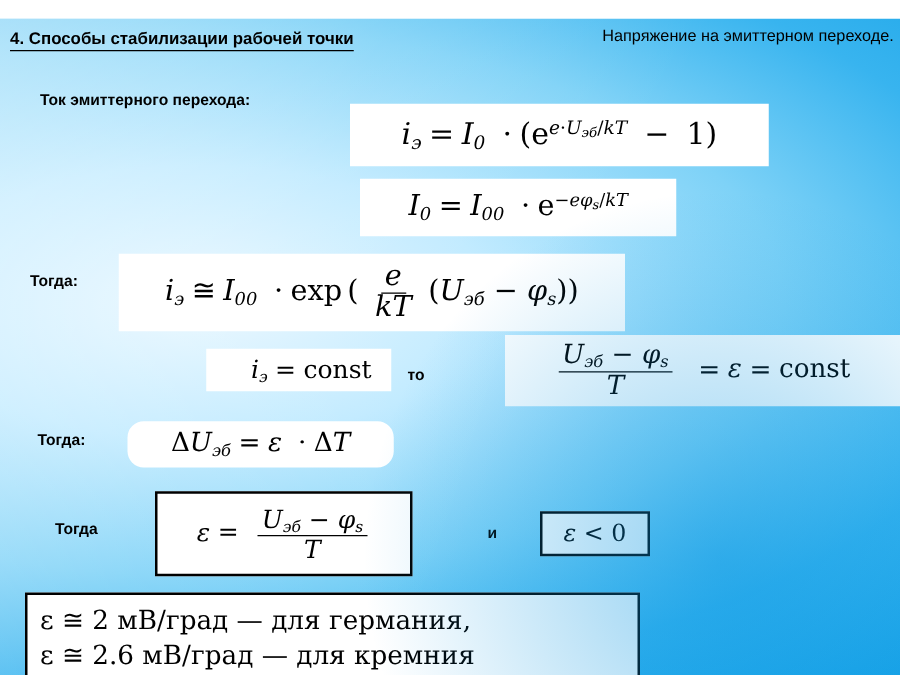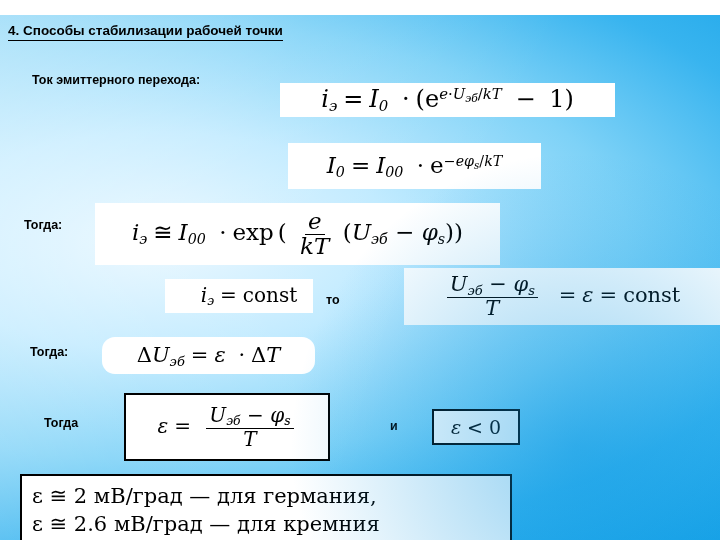--- a/index.html
+++ b/index.html
@@ -151,39 +151,40 @@
   .frac .num {
     padding: 0 3px;
     border-bottom: 1.4px solid #000;
   }
   .frac .den {
     padding: 0 3px;
   }
   .opsp { padding: 0 6px; }
 
   
-  #f1 { left: 280px; top: 68px;  width: 335px; height: 34px; }
+  #f1 { left: 280px; top: 68px;  width: 335px; height: 50px; }
   #f2 { left: 288px; top: 128px; width: 253px; height: 46px; }
   #f3 { left: 95px;  top: 188px; width: 405px; height: 62px; }
   #f4 { left: 165px; top: 264px; width: 148px; height: 34px; padding-left: 20px; }
   #f5 { left: 404px; top: 253px; width: 316px; height: 57px; }
   #f6 { left: 102px; top: 322px; width: 213px; height: 37px; border-radius: 13px; }
   #f7 { left: 124px; top: 378px; width: 206px; height: 68px; }
   #f8 { left: 432px; top: 394px; width: 88px;  height: 36px; }
   #f9 { left: 20px;  top: 459px; width: 492px; height: 72px; flex-direction: column; align-items: flex-start; justify-content: center; padding: 4px 10px; }
   #f9 .line { font-size: 21px; white-space: nowrap; }
   #f9 .line + .line { margin-top: 4px; }
 </style>
 </head>
 <body>
 
 <div id="slide">
 
   <div class="txt" id="title">4. Способы стабилизации рабочей точки</div>
 
+  <div class="txt" id="header-right">Напряжение на эмиттерном переходе.</div>
 
   <div class="txt" id="lbl-current">Ток эмиттерного перехода:</div>
   <div class="txt" id="lbl-then1">Тогда:</div>
   <div class="txt" id="lbl-to">то</div>
   <div class="txt" id="lbl-then2">Тогда:</div>
   <div class="txt" id="lbl-moreover">Тогда</div>
   <div class="txt" id="lbl-and">и</div>
 
   <div class="fbox" id="f1" title="">
     <span class="eq" style="font-size:24px;">

